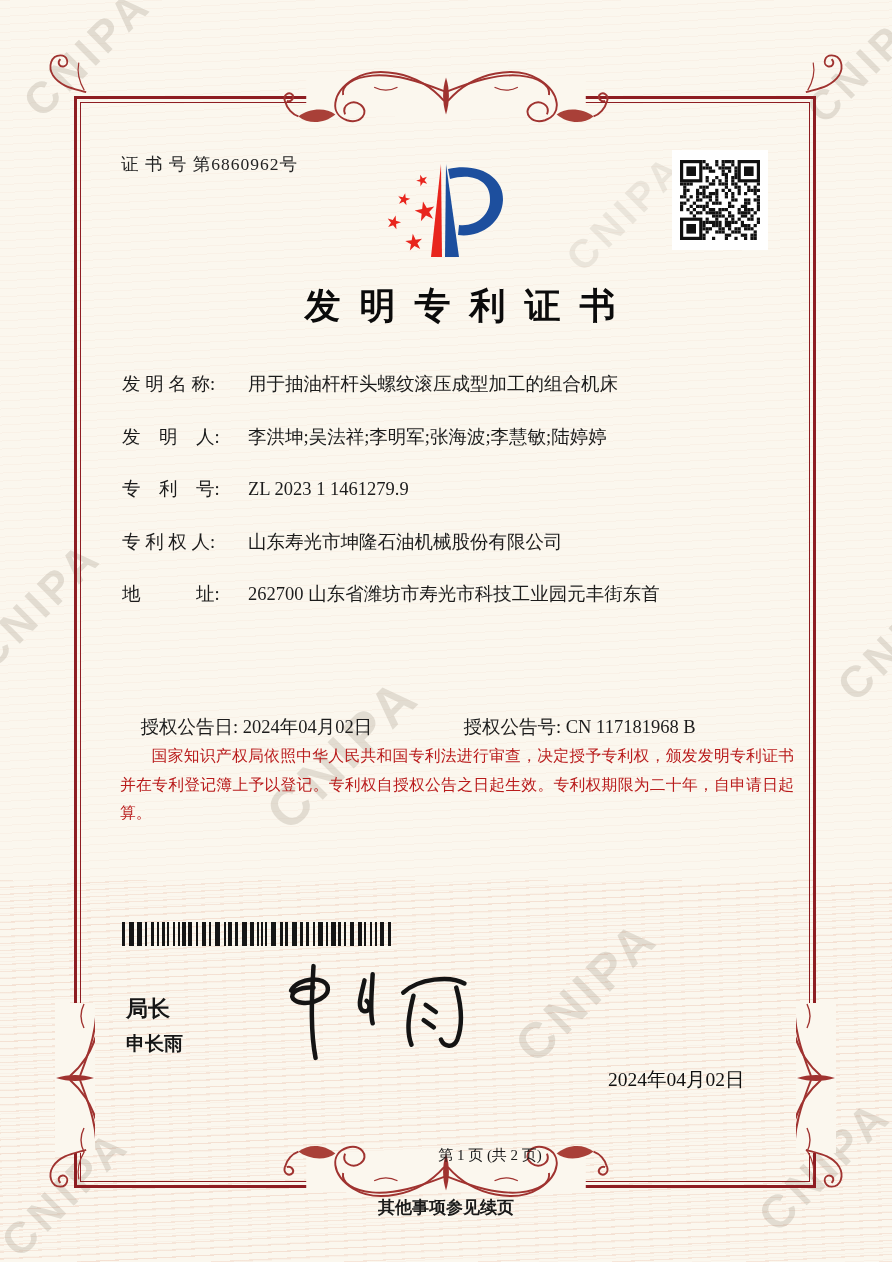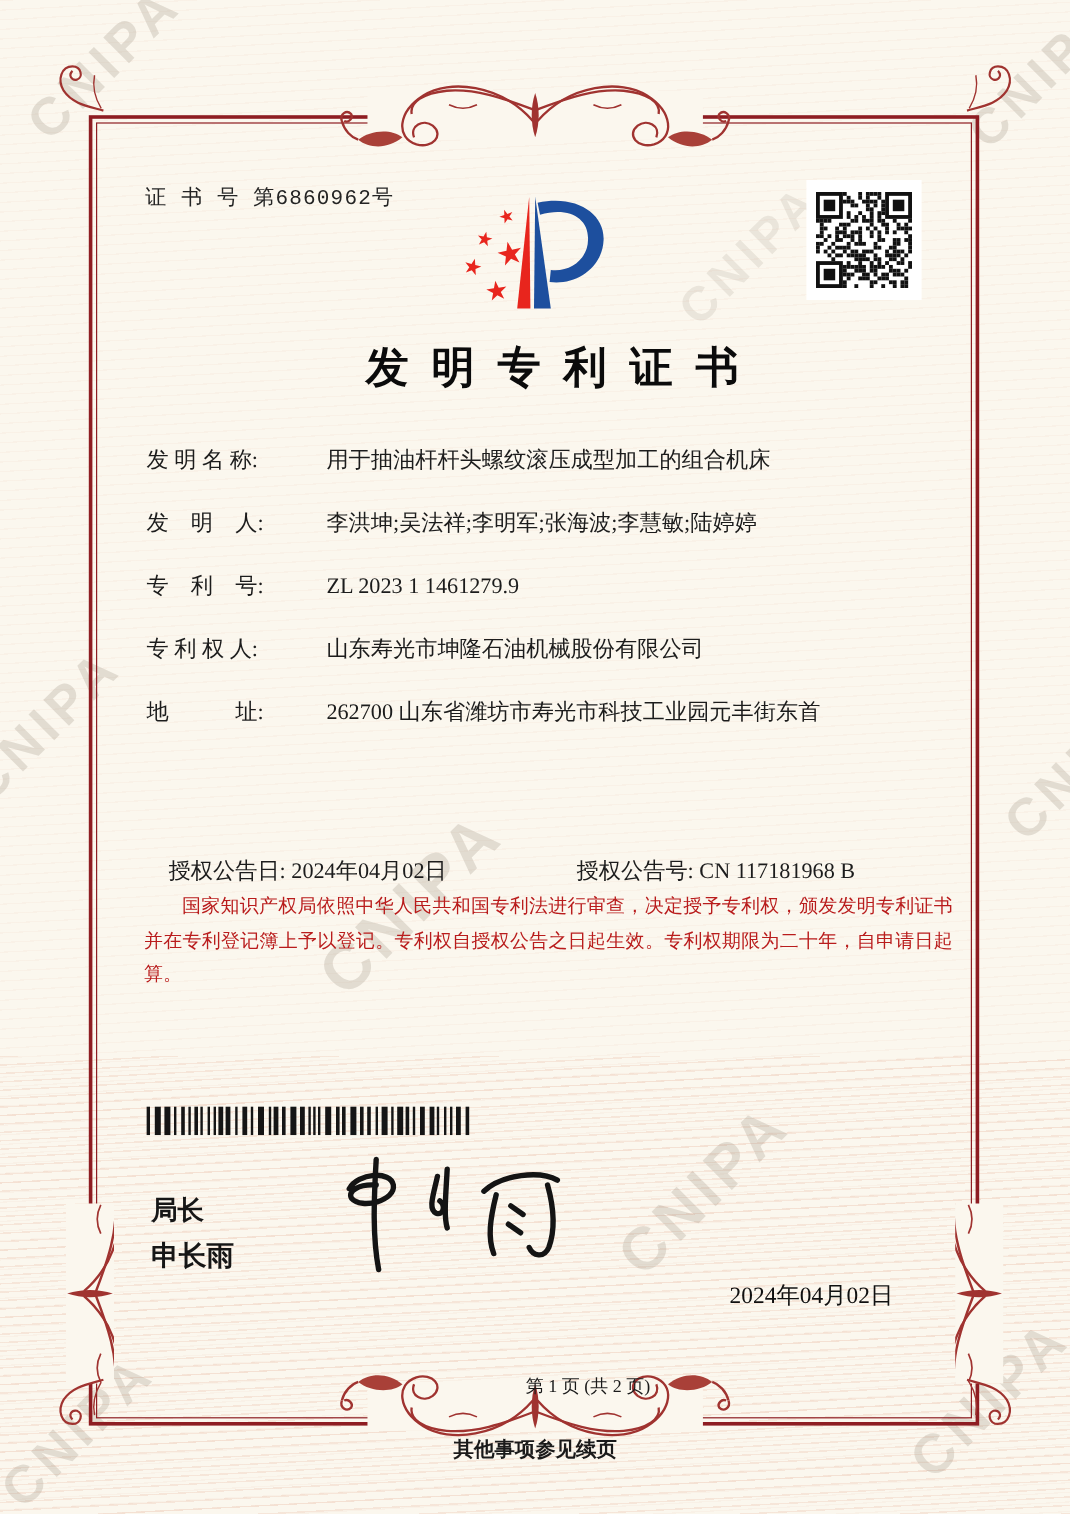--- a/index.html
+++ b/index.html
@@ -30,41 +30,41 @@
   .orn-top{left:281px;top:52px;}
   .orn-bottom{left:281px;top:1128px;transform:scaleY(-1);}
   .orn-left{left:0px;top:1058px;transform:rotate(90deg);}
   .orn-right{left:741px;top:1058px;transform:rotate(-90deg);}
   .curl{position:absolute;pointer-events:none;}
   .curl-tl{left:42px;top:48px;}
   .curl-tr{left:804px;top:48px;transform:scaleX(-1);}
   .curl-bl{left:42px;top:1148px;transform:scaleY(-1);}
   .curl-br{left:804px;top:1148px;transform:scale(-1,-1);}
   
-  .cert-no{position:absolute;left:121px;top:152px;font-size:17.5px;letter-spacing:1px;color:#242424;font-family:Liberation Mono, monospace;}
+  .cert-no{position:absolute;left:121px;top:152px;font-size:17.5px;letter-spacing:1px;color:#242424;}
   .logo{position:absolute;left:362px;top:154px;}
   .qr-panel{position:absolute;left:672px;top:150px;width:96px;height:100px;background:#ffffff;
             display:flex;align-items:center;justify-content:center;}
   .title{position:absolute;left:0;top:268px;width:100%;margin:14px;text-align:center;
          font-size:36px;font-weight:700;letter-spacing:19px;padding-left:19px;box-sizing:border-box;color:#0b0b0b;}
   .fields{position:absolute;left:122px;top:372px;font-size:18.5px;}
-  .fields .row{margin-bottom:28.5px;line-height:24px;display:flex;gap:24px;}
+  .fields .row{margin-bottom:28.5px;line-height:24px;display:flex;}
   .fields .lbl{display:inline-block;min-width:122px;white-space:pre;}
   .fields .val{margin-left:4px;white-space:pre;}
   .grant-pair{position:absolute;top:691px;font-size:18.5px;line-height:24px;white-space:pre;}
   .grant-date{left:122px;}
-  .grant-no{left:462px;}
+  .grant-no{left:445px;}
   .paras{position:absolute;left:120px;top:742px;width:674px;font-size:15.8px;line-height:28.5px;
          text-align:justify;color:#b91c1c;}
   .paras p{margin:0 0 14px;text-indent:2em;}
   .barcode{position:absolute;left:122px;top:922px;}
   .sig-title{position:absolute;left:126px;top:994px;font-family:"Liberation Sans",sans-serif;
              font-size:22px;font-weight:600;color:#161616;}
   .sig-name{position:absolute;left:126px;top:1031px;font-family:"Liberation Sans",sans-serif;
-            font-size:23px;font-weight:600;color:#161616;}
+            font-size:19px;font-weight:600;color:#161616;}
   .signature{position:absolute;left:252px;top:960px;}
   .issue-date{position:absolute;left:608px;top:1066px;font-size:19.5px;color:#101010;}
   .page-info{position:absolute;left:0;top:1146px;width:100%;text-align:center;font-size:15px;color:#1a1a1a;padding-left:44px;}
   .next-note{position:absolute;left:0;top:1196px;width:100%;text-align:center;font-size:17px;color:#1a1a1a;font-weight:bold;}
   .defs-hidden{position:absolute;width:0;height:0;overflow:hidden;}
 </style>
 </head>
 <body>
 
 <div id="page">

